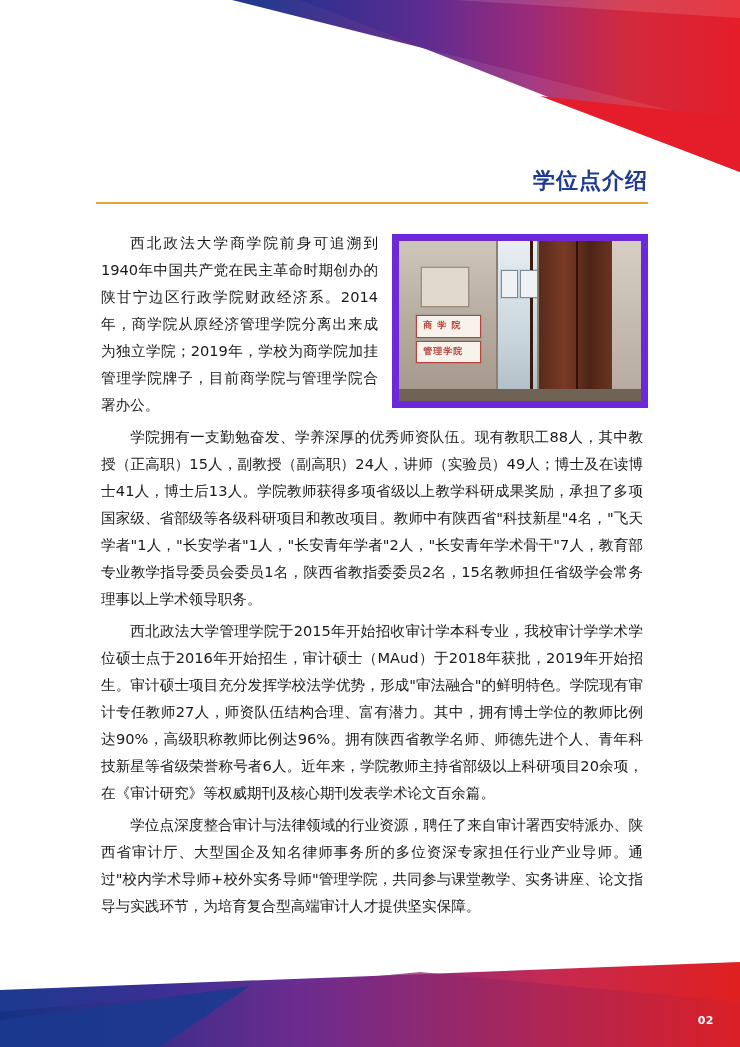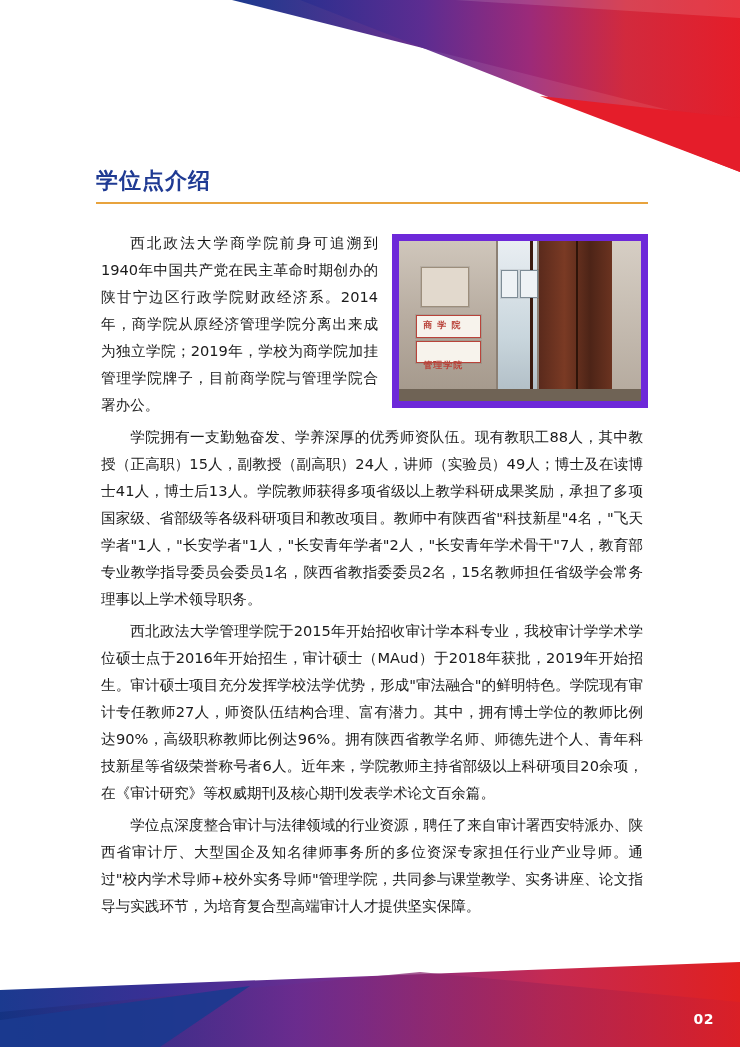--- a/index.html
+++ b/index.html
@@ -38,39 +38,40 @@
     overflow: hidden;
   }
   .bottom-banner svg {
     display: block;
   }
   .page-number {
     position: absolute;
     right: 26px;
     bottom: 20px;
     color: #ffffff;
-    font-size: 14px;
+    font-size: 11px;
     font-weight: bold;
     letter-spacing: 0.5px;
   }
 
   
   .content {
     position: absolute;
     top: 168px;
     left: 96px;
     width: 552px;
   }
   .section-title {
     font-size: 22px;
     font-weight: bold;
     color: #1f3a93;
     letter-spacing: 1px;
     margin: 0 0 8px 0;
     line-height: 1.2;
+    text-align: right;
   }
   .title-rule {
     width: 552px;
     height: 2px;
     background: #e8a33d;
     margin-bottom: 26px;
   }
 
   .body-text {
     font-size: 14.6px;
@@ -137,21 +138,21 @@
   .photo .ph-sign-text {
     position: absolute;
     color: #b9433a;
     font-size: 9px;
     font-weight: bold;
     line-height: 1;
     letter-spacing: 1px;
     white-space: nowrap;
   }
   .photo .ph-sign-text.t2 { left: 10%; top: 50%; }
-  .photo .ph-sign-text.t3 { left: 10%; top: 66%; margin-top: 14px; }
+  .photo .ph-sign-text.t3 { left: 10%; top: 66%; }
   .photo .ph-ground {
     position:absolute; left:0; bottom:0; width:100%; height:8%;
     background:#6f6355;
   }
 </style>
 </head>
 <body>
 
 <div class="top-banner">
   <svg width="740" height="180" viewBox="0 0 740 180" xmlns="http://www.w3.org/2000/svg">

